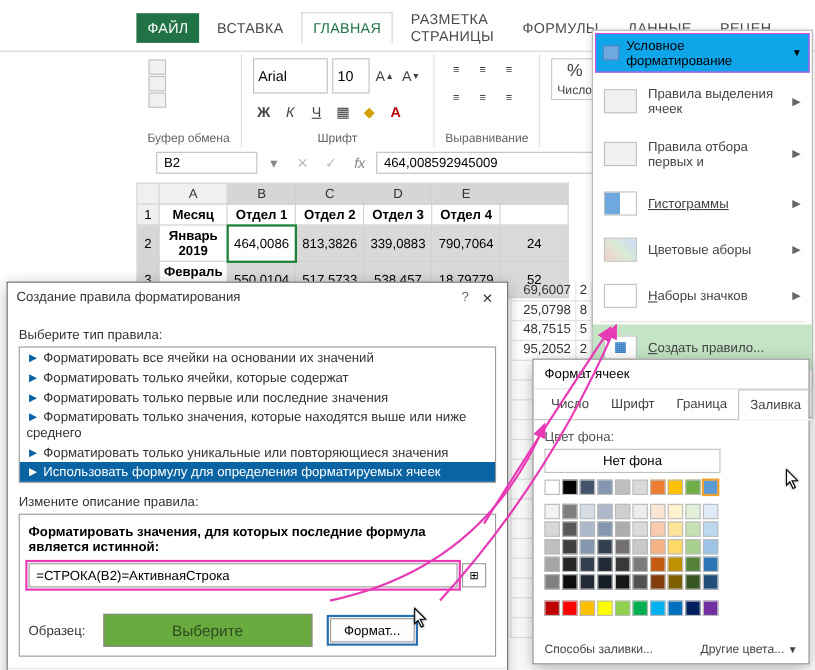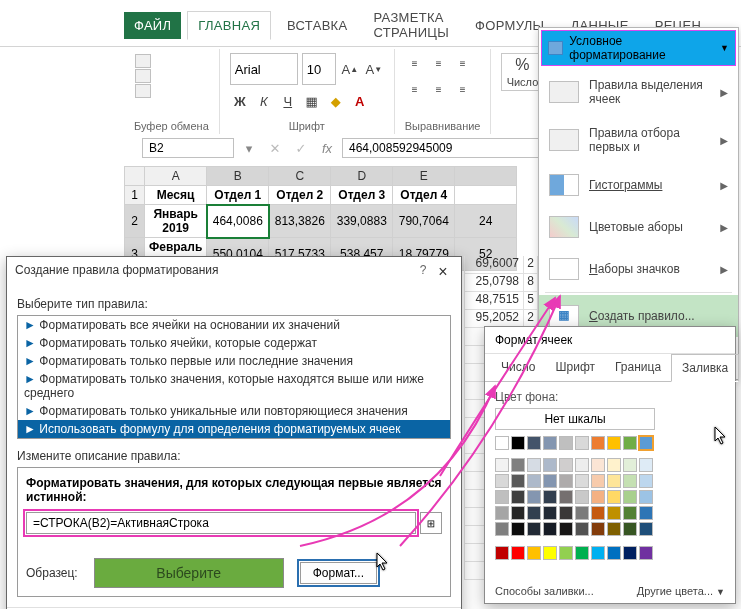--- a/index.html
+++ b/index.html
@@ -120,22 +120,22 @@
 .sw.sel { outline: 2px solid #f0a030; outline-offset: -1px; }
 .fmt-footer { position: absolute; bottom: 6px; left: 10px; right: 10px; display: flex; justify-content: space-between; font-size: 11px; }
 .fmt-footer .lnk { color: #444; cursor: pointer; }
 .fmt-footer .lnk span.dd { font-size: 9px; }
 </style>
 </head>
 <body>
 
 <div class="ribbon-tabs">
   <span class="tab file">ФАЙЛ</span>
+  <span class="tab plain">ВСТАВКА</span>
   <span class="tab active">ГЛАВНАЯ</span>
-  <span class="tab plain">ВСТАВКА</span>
   <span class="tab plain">РАЗМЕТКА СТРАНИЦЫ</span>
   <span class="tab plain">ФОРМУЛЫ</span>
   <span class="tab plain">ДАННЫЕ</span>
   <span class="tab plain">РЕЦЕН</span>
 </div>
 
 <div class="ribbon-body">
   <div class="rgroup">
     <div class="content">
       <div>
@@ -374,21 +374,21 @@
         <div><span class="arrow">►</span> Форматировать все ячейки на основании их значений</div>
         <div><span class="arrow">►</span> Форматировать только ячейки, которые содержат</div>
         <div><span class="arrow">►</span> Форматировать только первые или последние значения</div>
         <div><span class="arrow">►</span> Форматировать только значения, которые находятся выше или ниже среднего</div>
         <div><span class="arrow">►</span> Форматировать только уникальные или повторяющиеся значения</div>
         <div class="sel"><span class="arrow">►</span> Использовать формулу для определения форматируемых ячеек</div>
       </div>
 
     <div class="lbl" style="margin-top:10px">Измените описание правила:</div>
     <div class="edit-box">
-      <div class="b">Форматировать значения, для которых следующая первые является истинной:</div>
+      <div class="b">Форматировать значения, для которых последние формула является истинной:</div>
       <div class="formula-row">
         <input value="=СТРОКА(B2)=АктивнаяСтрока" style="">
         <div class="pick">⊞</div>
       </div>
       <div class="sample-row">
         <span class="lab">Образец:</span>
         <div class="sample-box">Выберите</div>
         <button class="btn" style="outline:2px solid #2a6fb0;outline-offset:1px">Формат...</button>
       </div>
     </div>
@@ -425,21 +425,21 @@
 <div class="fmt-panel">
   <div class="hdr">Формат ячеек</div>
   <div class="fmt-tabs">
     <div class="t">Число</div>
     <div class="t">Шрифт</div>
     <div class="t">Граница</div>
     <div class="t on">Заливка</div>
   </div>
   <div class="fmt-body">
     <span class="lab">Цвет фона:</span>
-    <div class="nocolor">Нет шкалы</div>
+    <div class="nocolor">Нет фона</div>
     <div class="swatches" id="swatches">
         <div class="swr">
           <div class="sw" style="background: rgb(255, 255, 255);"></div>
           <div class="sw" style="background: rgb(0, 0, 0);"></div>
           <div class="sw" style="background: rgb(68, 84, 106);"></div>
           <div class="sw" style="background: rgb(132, 150, 176);"></div>
           <div class="sw" style="background: rgb(191, 191, 191);"></div>
           <div class="sw" style="background: rgb(217, 217, 217);"></div>
           <div class="sw" style="background: rgb(237, 125, 49);"></div>
           <div class="sw" style="background: rgb(255, 192, 0);"></div>

